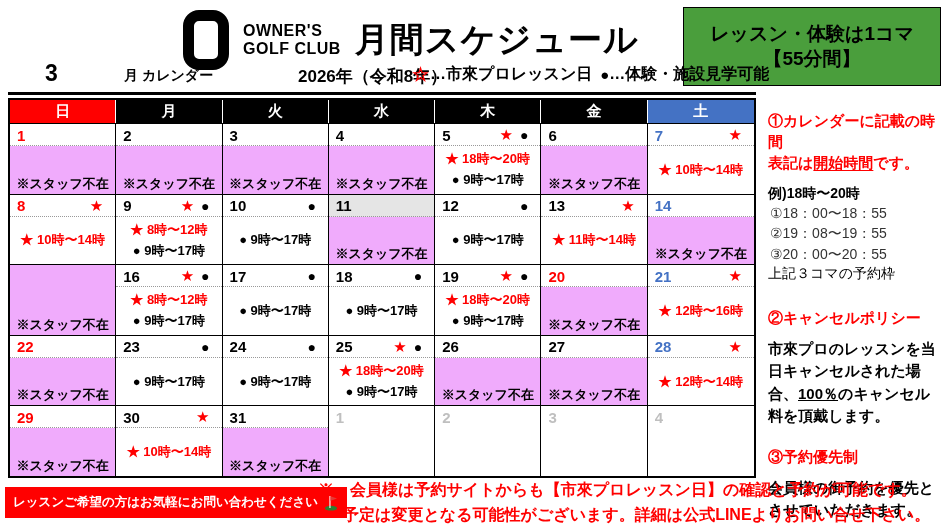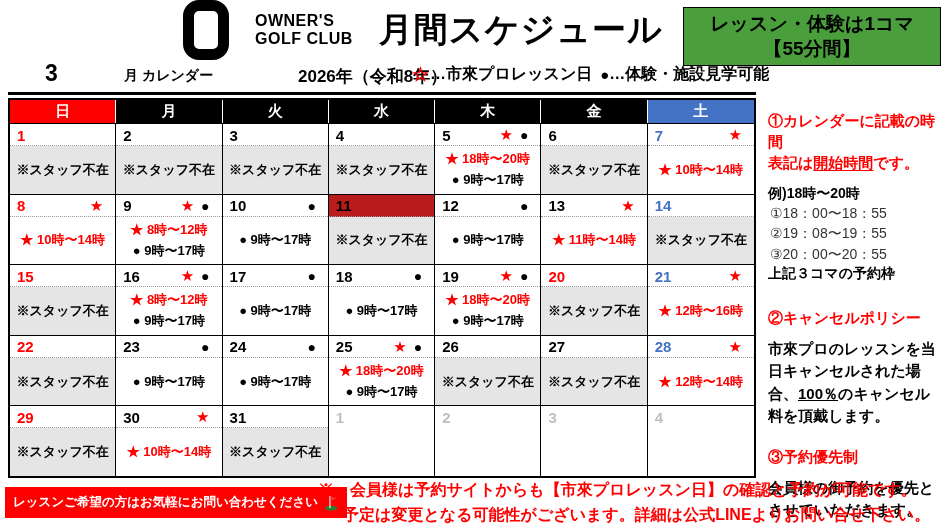--- a/index.html
+++ b/index.html
@@ -1,25 +1,25 @@
 <!DOCTYPE html>
 <html><head>
 <meta charset="utf-8">
 <style>
   * { margin:0; padding:0; box-sizing:border-box; }
   body { width:947px; height:531px; background:#fff; font-family:"Liberation Sans", sans-serif; overflow:hidden; }
   #app { position:relative; width:947px; height:531px; background:#fff; }
 
   
-  .brand-row { position:absolute; left:183px; top:0; display:flex; align-items:center; gap:26px; }
+  .brand-row { position:absolute; left:183px; top:10px; display:flex; align-items:center; gap:14px; }
   .logo-ring { width:46px; height:60px; border:11px solid #000; border-radius:16px; background:#fff; }
   .brand-text { font-weight:bold; line-height:1.15; letter-spacing:0.5px; font-size:16px; color:#000; }
   .main-title { font-weight:bold; font-size:34px; color:#000; letter-spacing:1px; }
   .badge { position:absolute; right:6px; top:7px; width:258px; background:#4A9E3C; border:1px solid #000;
-           text-align:center; font-weight:bold; font-size:19px; color:#000; padding:4px 4px; line-height:1.3; }
+           text-align:center; font-weight:bold; font-size:19px; color:#000; padding:14px 4px; line-height:1.3; }
 
   .sub-month-num { position:absolute; left:45px; top:60px; font-weight:bold; font-size:23px; }
   .sub-month-label { position:absolute; left:76px; top:67px; font-weight:bold; font-size:14px;margin-left:48px; }
   .sub-year { position:absolute; left:253px; top:65px; font-weight:bold; font-size:17px;margin-left:45px; }
   .legend { position:absolute; left:412px; top:63px; font-weight:bold; font-size:16px; display:flex; align-items:center; }
   .legend .star-outline { color:#FF0000; font-size:19px; margin-right:1px; }
   .legend .dot-glyph { font-size:15px; margin-left:8px; }
   .header-rule { position:absolute; left:8px; top:92px; width:748px; height:3px; background:#000; }
 
   
@@ -33,32 +33,32 @@
   .day-cell.last-col { border-right:none; }
   .day-head { height:22px; flex:none; display:flex; align-items:center; justify-content:space-between;
               padding:1px 12px 0 7px; border-bottom:1px dotted #999; }
   .day-head.no-div { border-bottom:none; }
   .day-num { font-weight:bold; font-size:15px; color:#000; }
   .day-num.red { color:#FF0000; } .day-num.blue { color:#4472C4; } .day-num.muted { color:#BFBFBF; }
   .day-marks { display:flex; gap:7px; align-items:center; }
   .day-marks .star { color:#FF0000; font-size:15px; } .day-marks .dot { color:#000; font-size:14px; }
   .day-body { flex:1; display:flex; flex-direction:column; align-items:center; justify-content:center;
               gap:3px; background:#fff; padding:1px 2px; }
-  .day-body.gray { background:#e5e5e5; }
-  .fullgray .day-head { background:#b91c1c; }
+  .day-body.gray { background:#f0abfc;justify-content:flex-end; }
+  .fullgray .day-head { background:#e5e5e5; }
   .cell-line { font-weight:bold; font-size:13px; color:#000; white-space:nowrap; }
   .cell-line.red { color:#FF0000; }
 
   
   #sidebar { position:absolute; left:768px; top:110px; width:176px; color:#000; }
   .note-title { color:#FF0000; font-weight:bold; font-size:15px; line-height:1.4; }
   .note-title u { text-underline-offset:2px;margin-top:33px; }
   .example-title { font-weight:bold; font-size:14px; margin-top:12px; }
   .slot-line { font-size:14px; color:#333; line-height:1.45; padding-left:2px; }
-  .slots-footer { font-weight:bold; font-size:14px; margin-top:1px; }
+  .slots-footer { font-weight:normal; font-size:14px; margin-top:1px; }
   .note-body { font-weight:bold; font-size:15px; line-height:1.5; margin-top:10px; }
   .mt-big { margin-top:24px; } .mt-mid { margin-top:18px; }
 
   
   .contact-box { position:absolute; left:5px; top:487px; background:#FF0000; color:#fff; font-weight:bold;
                  font-size:12.5px; padding:7px 8px; display:flex; align-items:center; gap:5px; }
   .notice { position:absolute; left:318px; top:478px; color:#FF0000; font-weight:bold; font-size:16px; line-height:1.55; }
   .notice .line2 { margin-left:25px; }
 </style>
 </head>
@@ -230,23 +230,20 @@
       </div>
       <div class="day-cell last-col">
         <div class="day-head">
           <span class="day-num blue">14</span>
         </div>
         <div class="day-body gray">
           <div class="cell-line black">※スタッフ不在</div>
         </div>
       </div>
       <div class="day-cell">
-        <div class="day-head">
-          <span class="day-num red">15</span>
-        </div>
         <div class="day-body gray">
           <div class="cell-line black">※スタッフ不在</div>
         </div>
       </div>
       <div class="day-cell">
         <div class="day-head">
           <span class="day-num black">16</span>
           <span class="day-marks">
             <span class="star">★</span>
             <span class="dot">●</span>

